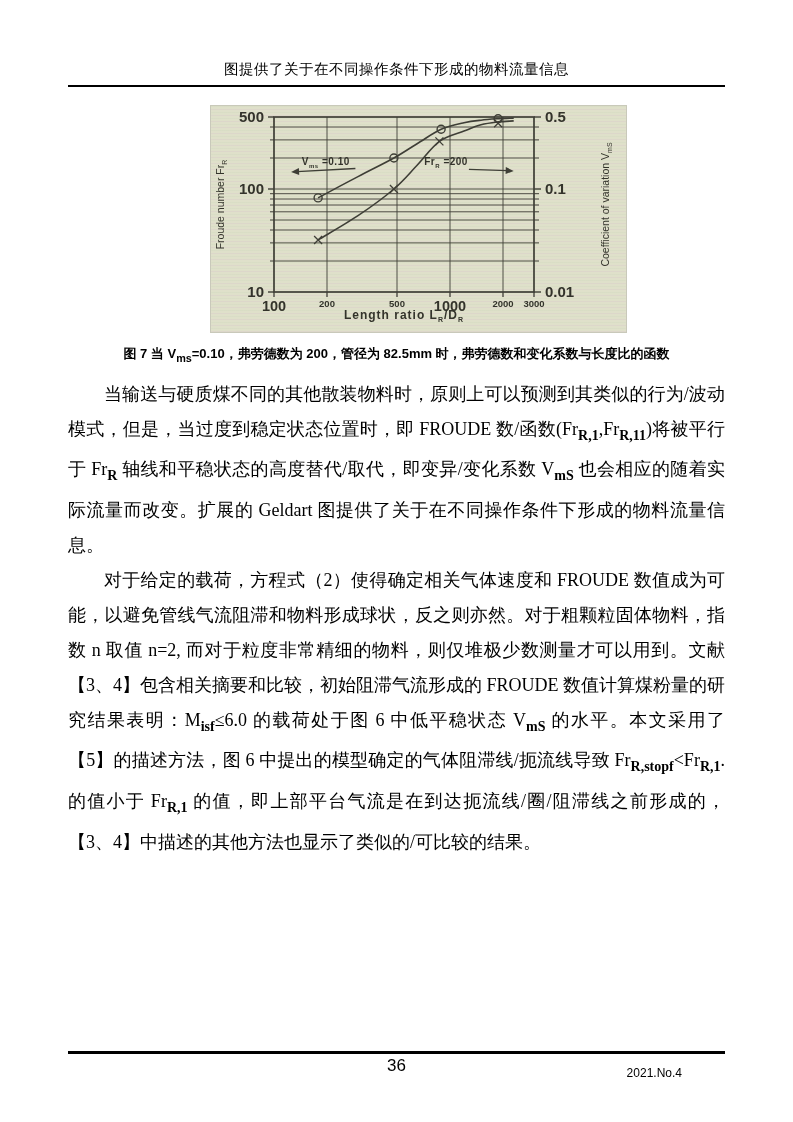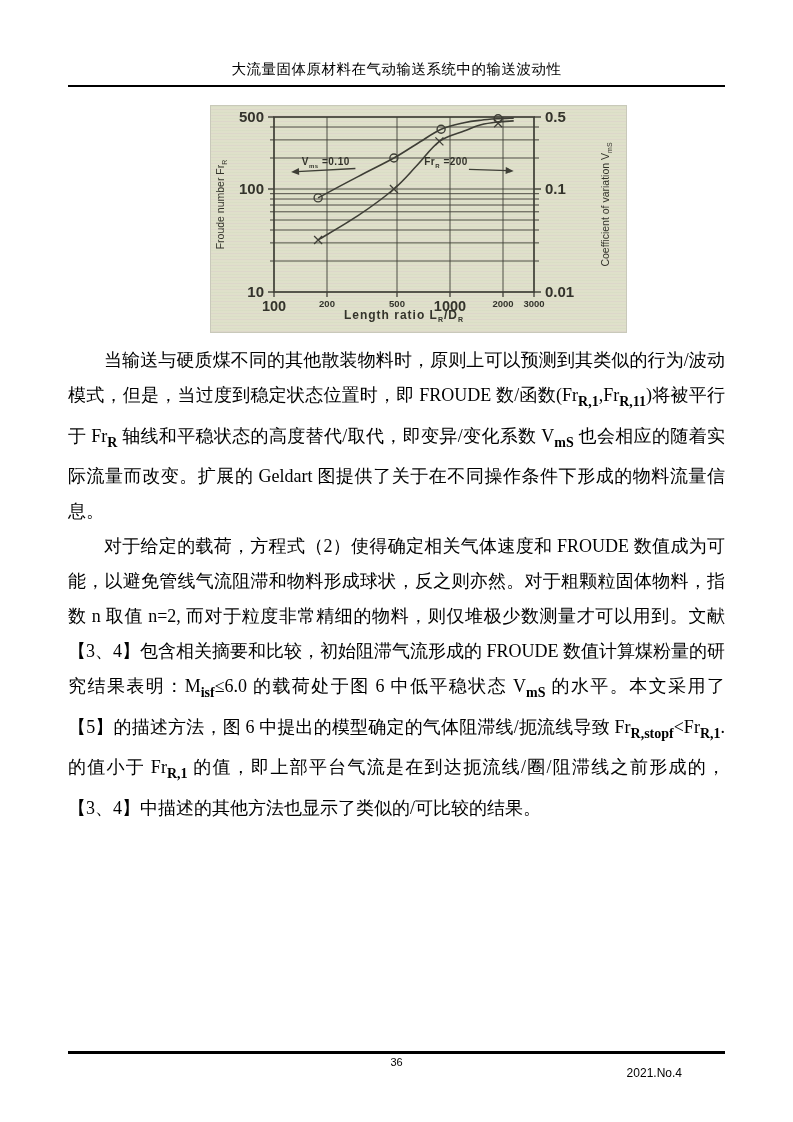--- a/index.html
+++ b/index.html
@@ -62,35 +62,35 @@
   }
   .footer {
     position:absolute;
     left:68px; top:1051px;
     width:657px;
     border-top:3px solid #000;
     font-family:"Liberation Sans","DejaVu Sans",sans-serif;
   }
   .footer .page-number {
     text-align:center;
-    font-size:11px;
+    font-size:17px;
     padding-top:2px;
   }
   .footer .issue-number {
     position:absolute;
     right:43px; top:12px;
     font-size:12px;
   }
 </style>
 </head>
 <body>
 
 <div class="page">
 
-  <div class="header-title">大流量固体原材料在气动输送系统中的输送波动性</div>
+  <div class="header-title">图提供了关于在不同操作条件下形成的物料流量信息</div>
 
   <div class="header-rule"></div>
 
   <div class="figure">
     <div id="chart-host">
         <svg viewBox="0 0 417 228" width="417" height="228" xmlns="http://www.w3.org/2000/svg">
           <line x1="116.0" y1="11" x2="116.0" y2="186" stroke="#3e3e36" stroke-width="0.9"></line>
           <line x1="186.0" y1="11" x2="186.0" y2="186" stroke="#3e3e36" stroke-width="0.9"></line>
           <line x1="239.0" y1="11" x2="239.0" y2="186" stroke="#3e3e36" stroke-width="0.9"></line>
           <line x1="292.0" y1="11" x2="292.0" y2="186" stroke="#3e3e36" stroke-width="0.9"></line>
@@ -169,20 +169,21 @@
           <text x="114.8" y="59.3" text-anchor="middle" font-size="10" font-weight="bold" letter-spacing="0.5" fill="#33332b" font-family="Liberation Sans, sans-serif"><tspan dy="0">V</tspan><tspan dy="3" font-size="6">ms</tspan><tspan dy="-3"> =0.10</tspan></text>
           <line x1="144.4" y1="62.5" x2="86.0" y2="65.7" stroke="#3e3e36" stroke-width="1.3"></line>
           <polygon points="80.1,66.1 88.2,69.1 87.9,62.1" fill="#3e3e36"></polygon>
           <text x="235.1" y="59.3" text-anchor="middle" font-size="10" font-weight="bold" letter-spacing="0.5" fill="#33332b" font-family="Liberation Sans, sans-serif"><tspan dy="0">Fr</tspan><tspan dy="3" font-size="6">R</tspan><tspan dy="-3"> =200</tspan></text>
           <line x1="257.9" y1="63.4" x2="296.7" y2="64.7" stroke="#3e3e36" stroke-width="1.3"></line>
           <polygon points="302.7,64.9 294.8,61.1 294.6,68.1" fill="#3e3e36"></polygon>
         </svg>
       </div>
   </div>
 
+  <div class="figure-caption">图 7 当 V<sub>ms</sub>=0.10，弗劳德数为 200，管径为 82.5mm 时，弗劳德数和变化系数与长度比的函数</div>
 
   <div class="body-text">
     <p class="para">当输送与硬质煤不同的其他散装物料时，原则上可以预测到其类似的行为/波动模式，但是，当过度到稳定状态位置时，即 FROUDE 数/函数(Fr<sub>R,1</sub>,Fr<sub>R,11</sub>)将被平行于 Fr<sub>R</sub> 轴线和平稳状态的高度替代/取代，即变异/变化系数 V<sub>mS</sub> 也会相应的随着实际流量而改变。扩展的 Geldart 图提供了关于在不同操作条件下形成的物料流量信息。</p>
     <p class="para">对于给定的载荷，方程式（2）使得确定相关气体速度和 FROUDE 数值成为可能，以避免管线气流阻滞和物料形成球状，反之则亦然。对于粗颗粒固体物料，指数 n 取值 n=2, 而对于粒度非常精细的物料，则仅堆极少数测量才可以用到。文献【3、4】包含相关摘要和比较，初始阻滞气流形成的 FROUDE 数值计算煤粉量的研究结果表明：M<sub>isf</sub>≤6.0 的载荷处于图 6 中低平稳状态 V<sub>mS</sub> 的水平。本文采用了【5】的描述方法，图 6 中提出的模型确定的气体阻滞线/扼流线导致 Fr<sub>R,stopf</sub>&lt;Fr<sub>R,1</sub>. 的值小于 Fr<sub>R,1</sub> 的值，即上部平台气流是在到达扼流线/圈/阻滞线之前形成的，【3、4】中描述的其他方法也显示了类似的/可比较的结果。</p>
   </div>
 
   <div class="footer">
     <div class="page-number">36</div>
     <div class="issue-number">2021.No.4</div>
   </div>

